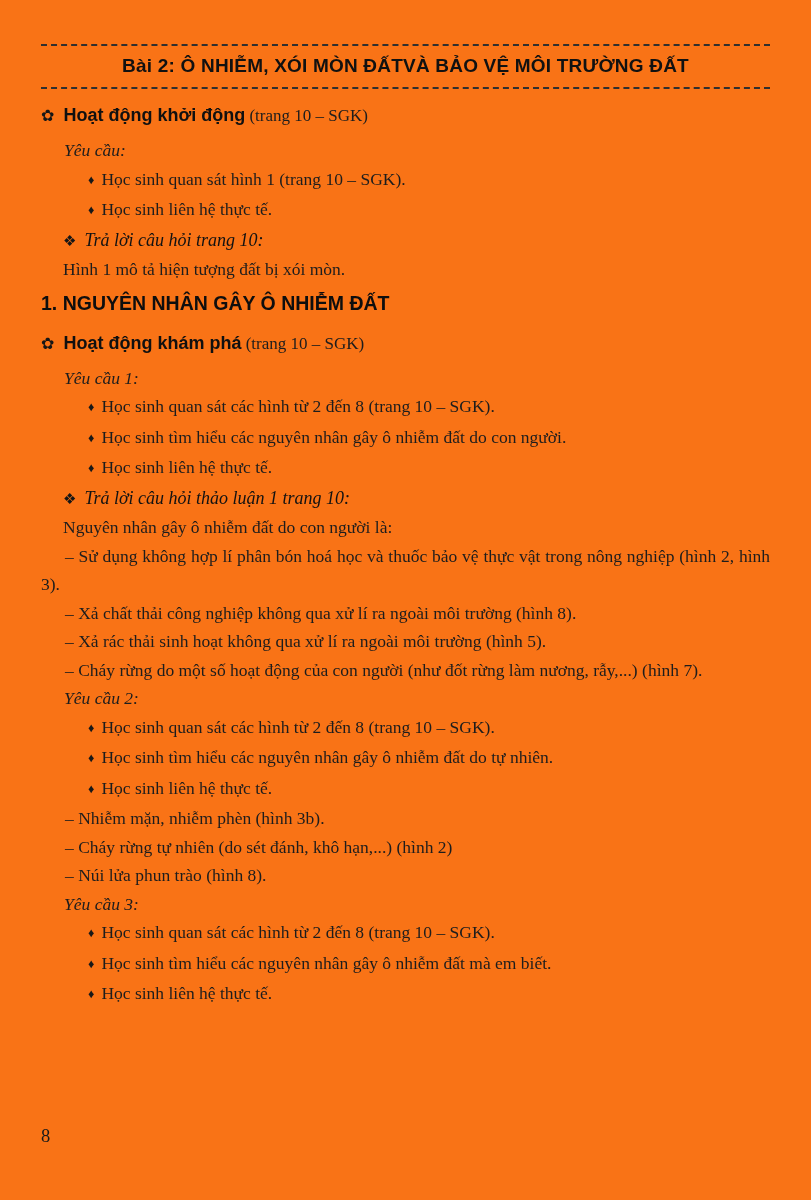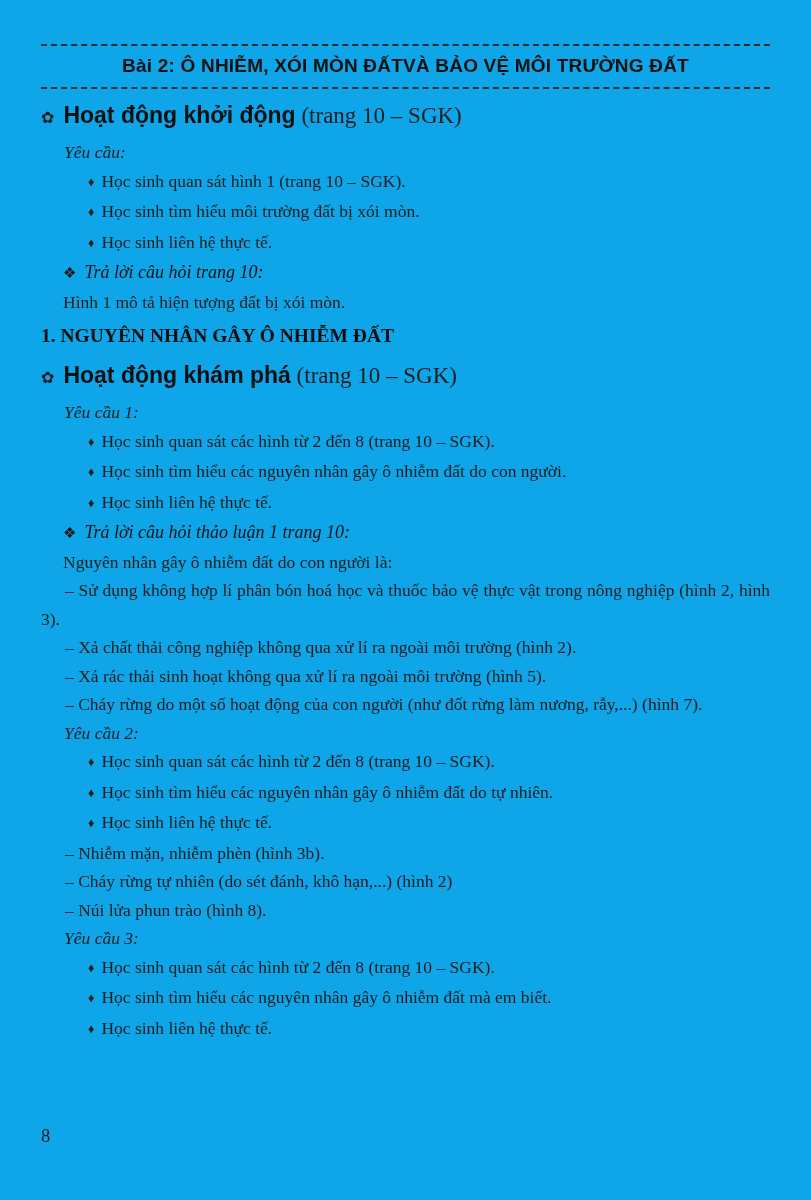--- a/index.html
+++ b/index.html
@@ -13,21 +13,21 @@
     overflow: hidden;
     position: relative;
     font-family: "Liberation Serif", serif;
     color: #1d1d1d;
     -webkit-font-smoothing: antialiased;
   }
   .page {
     position: relative;
     width: 811px;
     height: 1200px;
-    background: #0ea5e9;
+    background: #f97316;
     box-sizing: border-box;
     padding: 44px 41px 0 41px;
   }
   
   .title-box {
     border-top: 2px dashed #2f2f2f;
     border-bottom: 2px dashed #2f2f2f;
     padding: 8px 0 9px 0;
     text-align: center;
     font-family: "Liberation Sans", sans-serif;
@@ -48,31 +48,31 @@
     line-height: 26px;
   }
   .icon-flower {
     font-size: 16px;
     margin-right: 9px;
     color: #161616;
   }
   .ah-bold {
     font-family: "Liberation Sans", sans-serif;
     font-weight: bold;
-    font-size: 23px;
+    font-size: 18px;
     color: #101010;
   }
   .ah-suffix {
     font-family: "Liberation Serif", serif;
-    font-size: 23px;
+    font-size: 17px;
     color: #1d1d1d;
   }
   
   .section-heading {
-    font-family: Liberation Serif, serif;
+    font-family: Liberation Sans, sans-serif;
     font-weight: bold;
     font-size: 19.5px;
     line-height: 27px;
     margin: 6px 0 6px 0;
     color: #0e0e0e;
   }
   
   .italic-label {
     font-style: italic;
     padding-left: 23px;
@@ -126,34 +126,33 @@
 <body>
 
 <div class="page">
 
   <div class="title-box">Bài 2: Ô NHIỄM, XÓI MÒN ĐẤTVÀ BẢO VỆ MÔI TRƯỜNG ĐẤT</div>
 
   <main>
       <div class="line activity-heading"><span class="icon-flower">✿</span><span class="ah-bold">Hoạt động khởi động</span><span class="ah-suffix"> (trang 10 – SGK)</span></div>
       <div class="line italic-label">Yêu cầu:</div>
       <div class="line bullet"><span class="bullet-icon">♦</span><span class="bullet-text">Học sinh quan sát hình 1 (trang 10 – SGK).</span></div>
-      <div class="line bullet"><span class="bullet-icon">♦</span><span class="bullet-text">Học sinh tìm hiểu môi trường đất bị xói mòn.</span></div>
       <div class="line bullet"><span class="bullet-icon">♦</span><span class="bullet-text">Học sinh liên hệ thực tế.</span></div>
       <div class="line answer-heading"><span class="answer-icon">❖</span><span class="answer-text">Trả lời câu hỏi trang 10:</span></div>
       <div class="line paragraph">Hình 1 mô tả hiện tượng đất bị xói mòn.</div>
       <div class="line section-heading">1. NGUYÊN NHÂN GÂY Ô NHIỄM ĐẤT</div>
       <div class="line activity-heading"><span class="icon-flower">✿</span><span class="ah-bold">Hoạt động khám phá</span><span class="ah-suffix"> (trang 10 – SGK)</span></div>
       <div class="line italic-label">Yêu cầu 1:</div>
       <div class="line bullet"><span class="bullet-icon">♦</span><span class="bullet-text">Học sinh quan sát các hình từ 2 đến 8 (trang 10 – SGK).</span></div>
       <div class="line bullet"><span class="bullet-icon">♦</span><span class="bullet-text">Học sinh tìm hiểu các nguyên nhân gây ô nhiễm đất do con người.</span></div>
       <div class="line bullet"><span class="bullet-icon">♦</span><span class="bullet-text">Học sinh liên hệ thực tế.</span></div>
       <div class="line answer-heading"><span class="answer-icon">❖</span><span class="answer-text">Trả lời câu hỏi thảo luận 1 trang 10:</span></div>
       <div class="line paragraph">Nguyên nhân gây ô nhiễm đất do con người là:</div>
       <div class="line dash">– Sử dụng không hợp lí phân bón hoá học và thuốc bảo vệ thực vật trong nông nghiệp (hình 2, hình 3).</div>
-      <div class="line dash">– Xả chất thải công nghiệp không qua xử lí ra ngoài môi trường (hình 2).</div>
+      <div class="line dash">– Xả chất thải công nghiệp không qua xử lí ra ngoài môi trường (hình 8).</div>
       <div class="line dash">– Xả rác thải sinh hoạt không qua xử lí ra ngoài môi trường (hình 5).</div>
       <div class="line dash">– Cháy rừng do một số hoạt động của con người (như đốt rừng làm nương, rẫy,...) (hình 7).</div>
       <div class="line italic-label">Yêu cầu 2:</div>
       <div class="line bullet"><span class="bullet-icon">♦</span><span class="bullet-text">Học sinh quan sát các hình từ 2 đến 8 (trang 10 – SGK).</span></div>
       <div class="line bullet"><span class="bullet-icon">♦</span><span class="bullet-text">Học sinh tìm hiểu các nguyên nhân gây ô nhiễm đất do tự nhiên.</span></div>
       <div class="line bullet"><span class="bullet-icon">♦</span><span class="bullet-text">Học sinh liên hệ thực tế.</span></div>
       <div class="line dash">– Nhiễm mặn, nhiễm phèn (hình 3b).</div>
       <div class="line dash">– Cháy rừng tự nhiên (do sét đánh, khô hạn,...) (hình 2)</div>
       <div class="line dash">– Núi lửa phun trào (hình 8).</div>
       <div class="line italic-label">Yêu cầu 3:</div>

